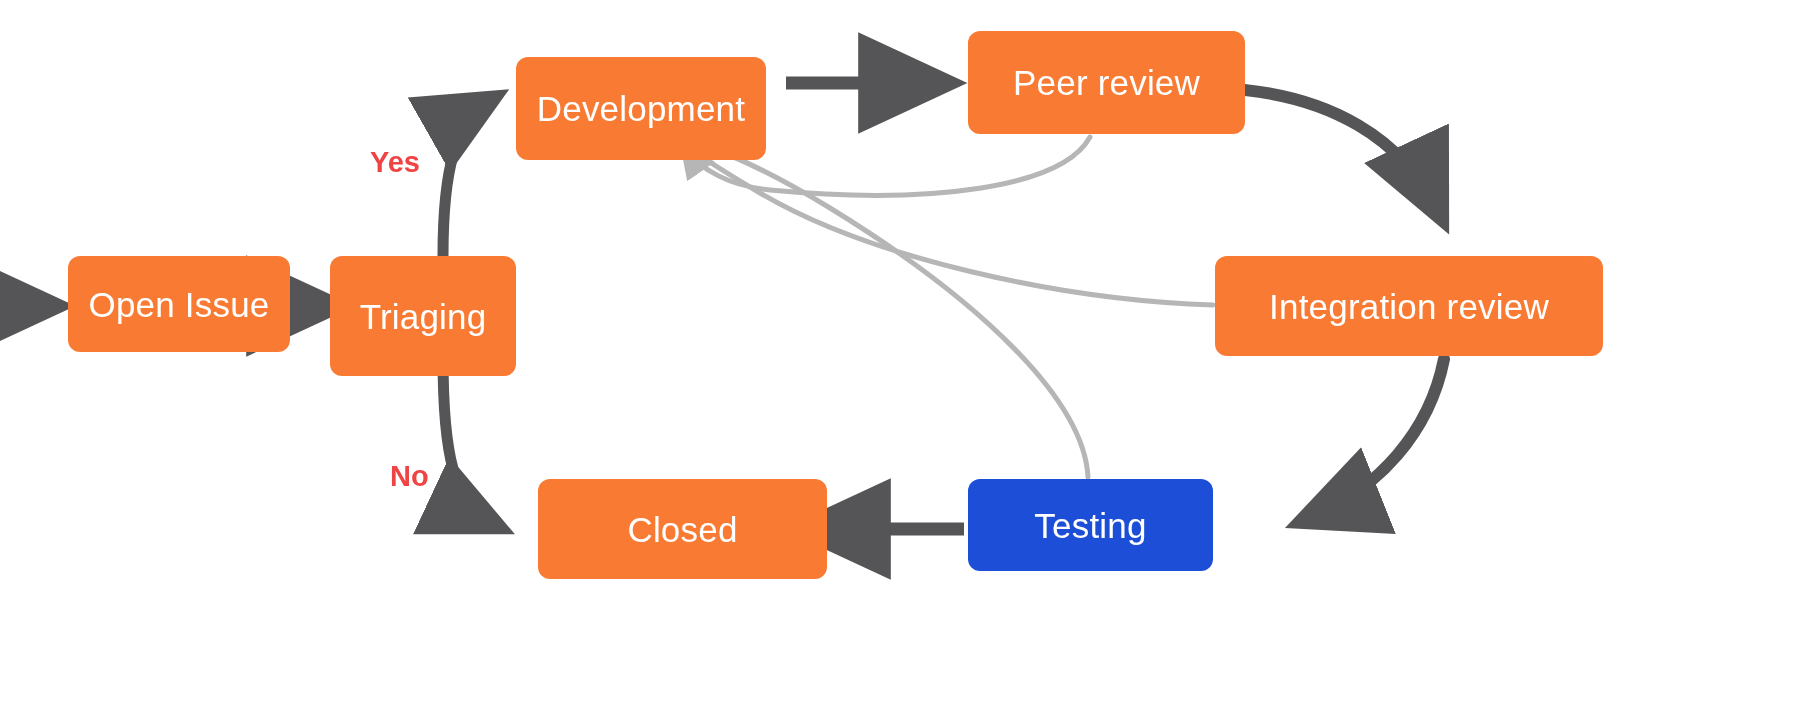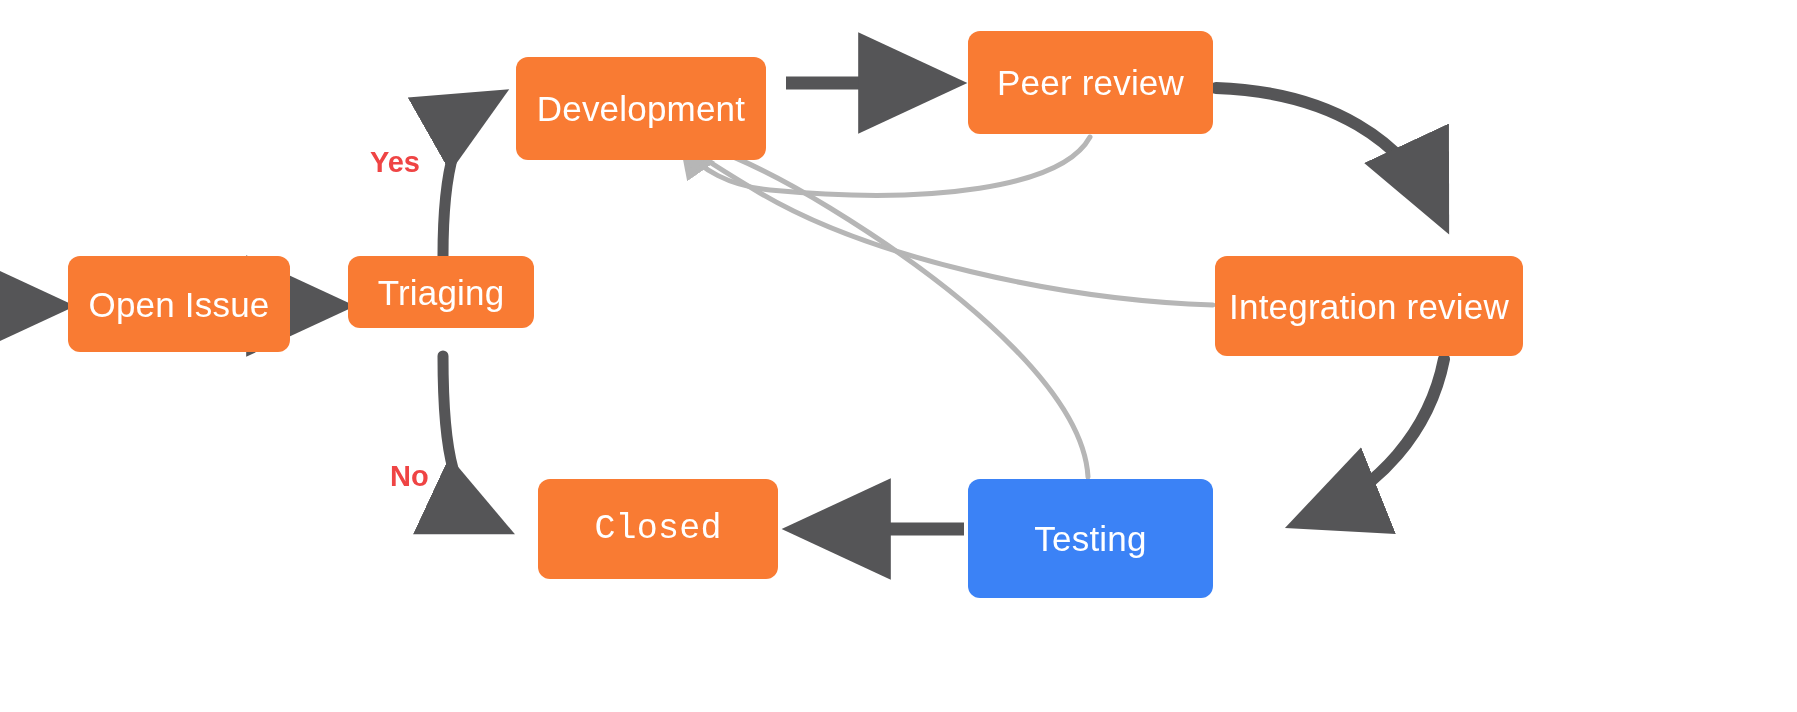--- a/index.html
+++ b/index.html
@@ -108,41 +108,41 @@
 
     <g>
       <path d="M 1088,477 C 1084,400 980,300 830,208 C 748,158 697,142 678,137" fill="none" stroke="#b6b6b6" stroke-width="5" stroke-linecap="round" marker-end="url(#arrow-light)"></path>
     </g>
   </svg>
 
   <div class="node-box" style="left:68px; top:256px; width:222px; height:96px; background:#F97B33;">
     <span>Open Issue</span>
   </div>
 
-  <div class="node-box" style="left:348px; top:256px; width:186px; height:72px; background:#F97B33;">
+  <div class="node-box" style="left:330px; top:256px; width:186px; height:120px; background:#F97B33;">
     <span>Triaging</span>
   </div>
 
   <div class="node-box" style="left:516px; top:31px; width:250px; height:103px; background:#F97B33;margin-top:26px;">
     <span>Development</span>
   </div>
 
-  <div class="node-box" style="left:968px; top:31px; width:245px; height:103px; background:#F97B33;">
+  <div class="node-box" style="left:968px; top:31px; width:277px; height:103px; background:#F97B33;">
     <span>Peer review</span>
   </div>
 
-  <div class="node-box" style="left:1215px; top:256px; width:308px; height:100px; background:#F97B33;">
+  <div class="node-box" style="left:1215px; top:256px; width:388px; height:100px; background:#F97B33;">
     <span>Integration review</span>
   </div>
 
-  <div class="node-box" style="left:968px; top:479px; width:245px; height:119px; background:#3b82f6;align-items:center;">
+  <div class="node-box" style="left:968px; top:479px; width:245px; height:92px; background:#1d4ed8;align-items:center;">
     <span>Testing</span>
   </div>
 
-  <div class="node-box" style="left:538px; top:479px; width:240px; height:100px; background:#F97B33;font-family:Liberation Mono, monospace;">
+  <div class="node-box" style="left:538px; top:479px; width:289px; height:100px; background:#F97B33;">
     <span>Closed</span>
   </div>
 
   <div class="edge-label" style="left:370px; top:148px;">
     <span>Yes</span>
   </div>
 
   <div class="edge-label" style="left:390px; top:462px;">
     <span>No</span>
   </div>

